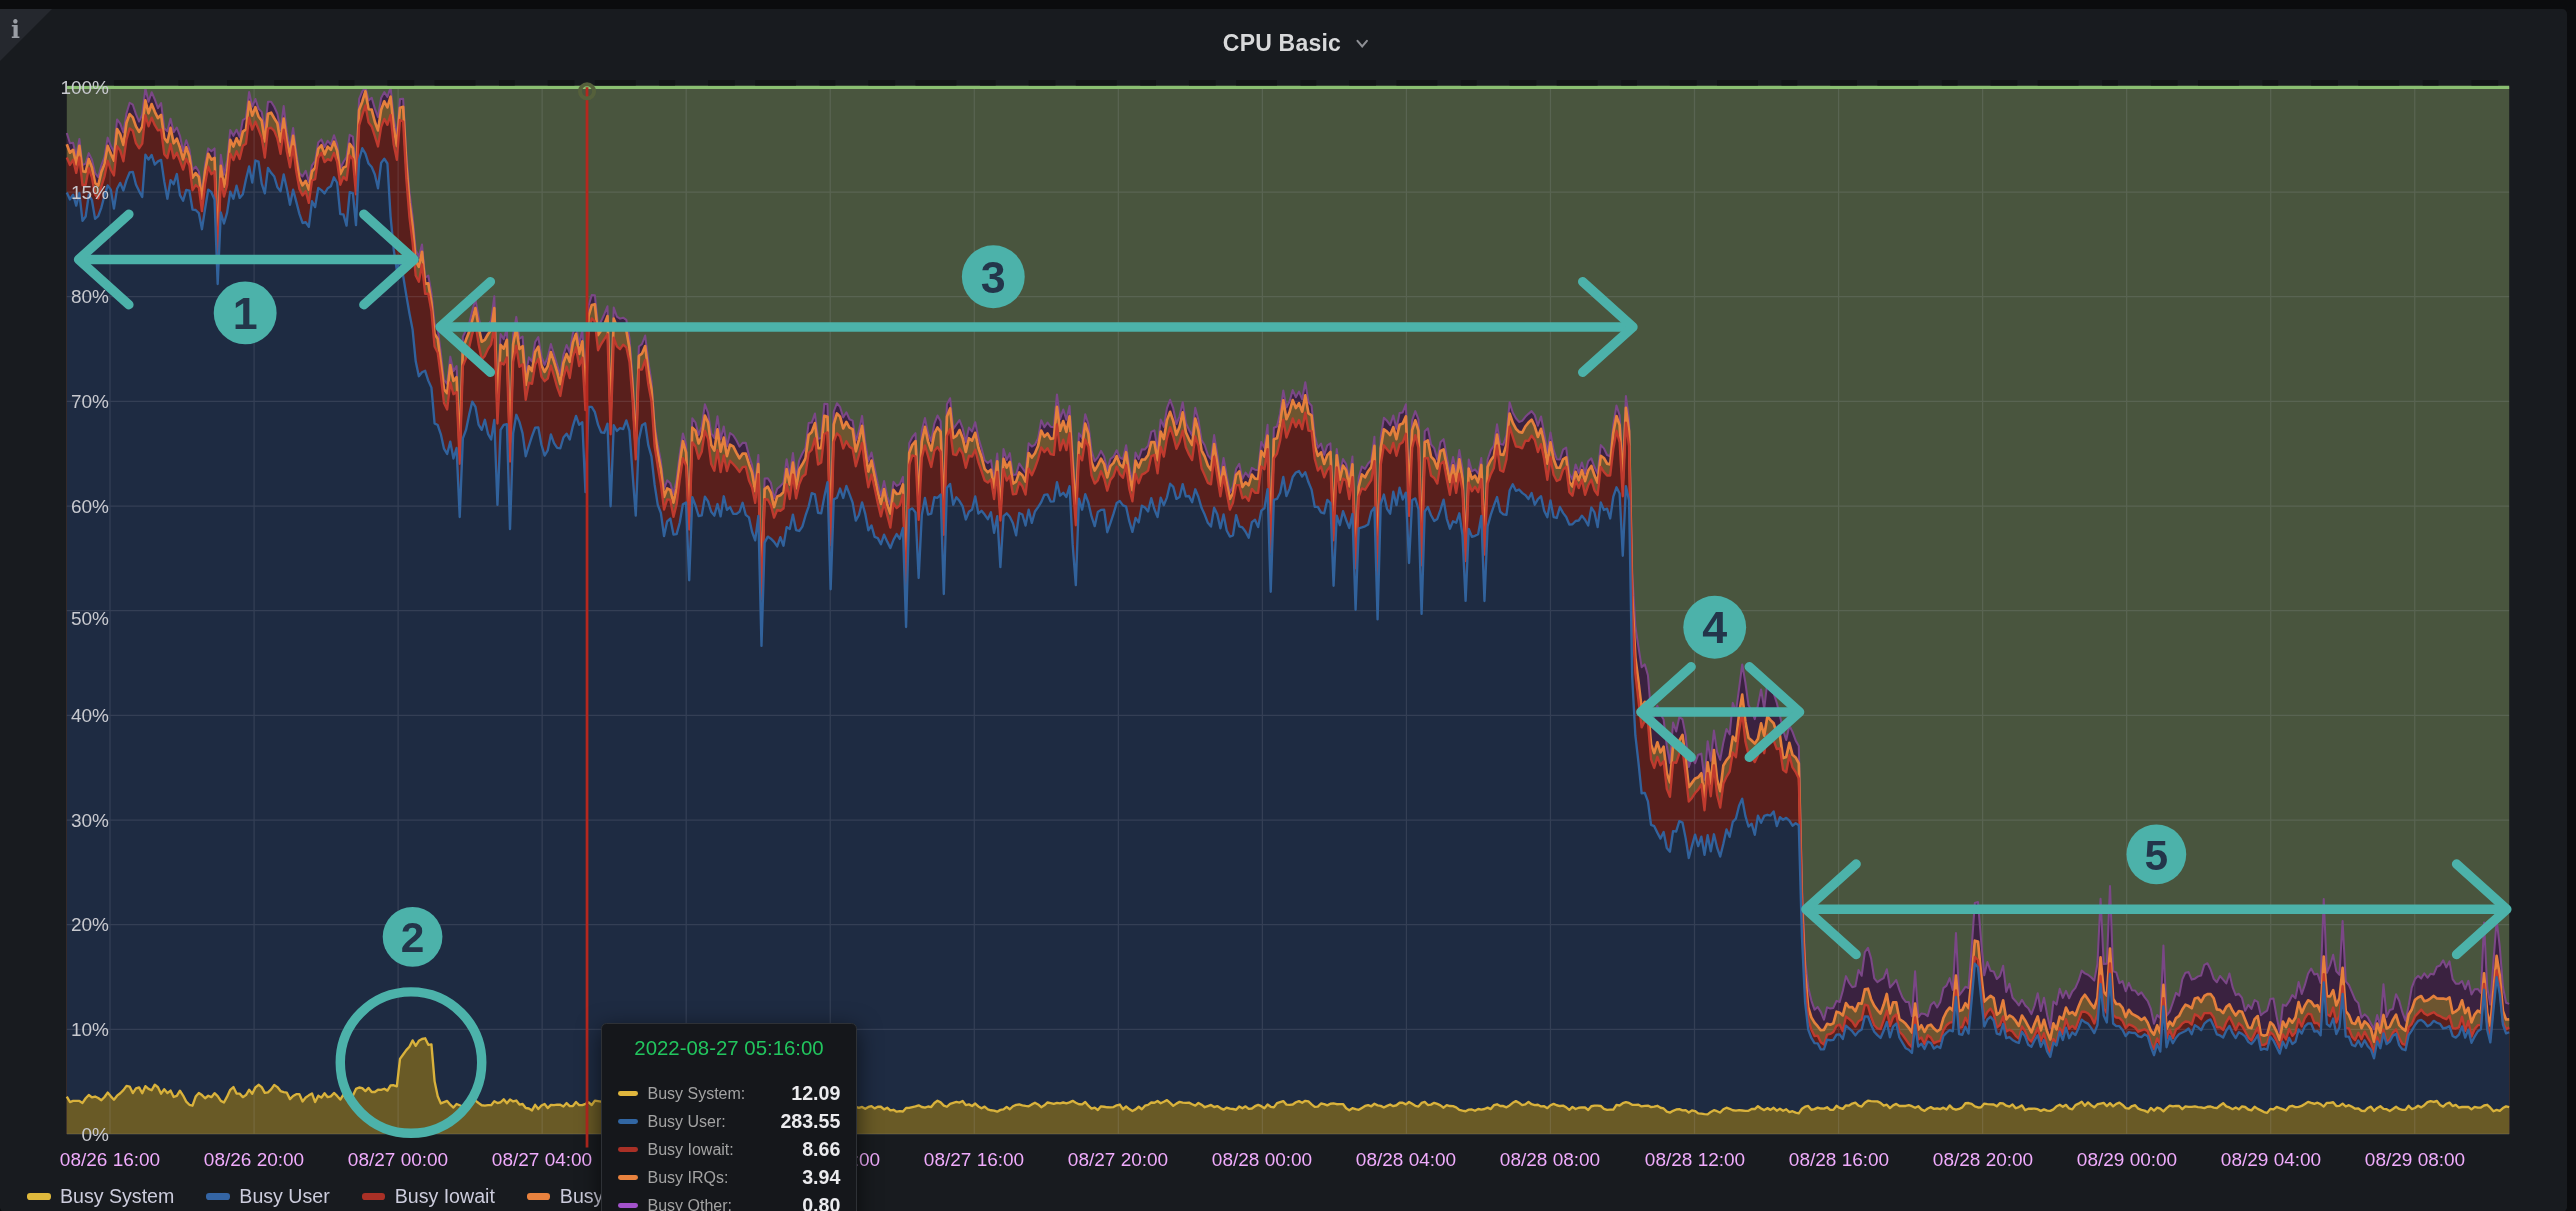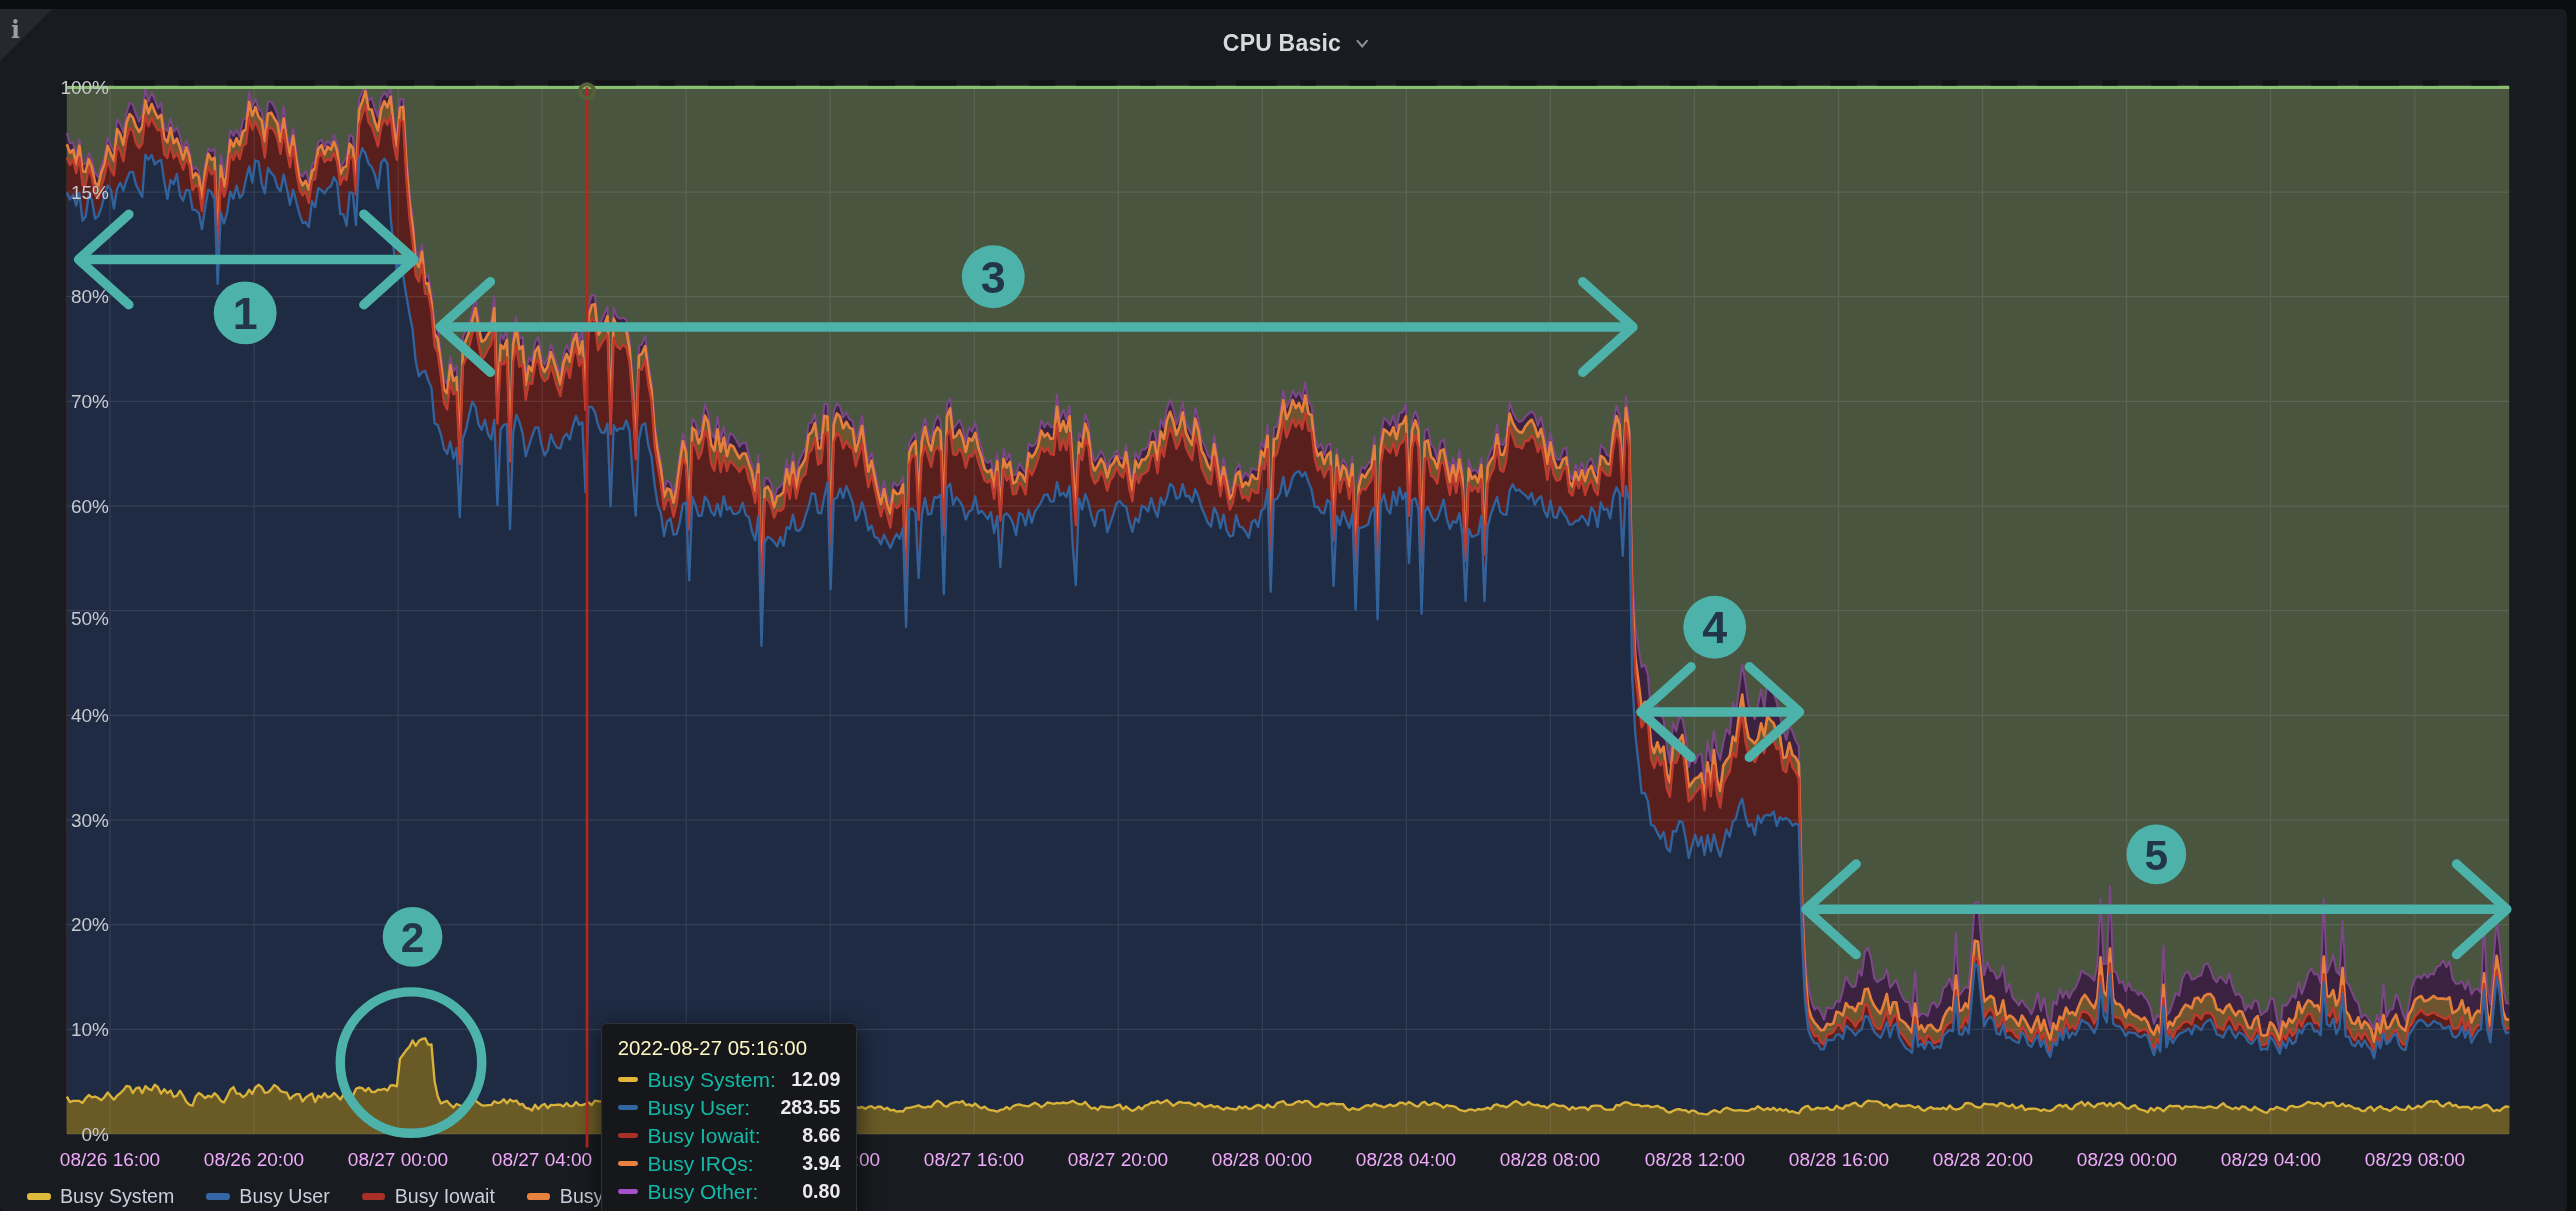--- a/index.html
+++ b/index.html
@@ -17,24 +17,24 @@
   #chart-svg{position:absolute;left:0;top:0;width:2576px;height:1212px;z-index:1;}
   .ylab{position:absolute;width:61px;left:0;text-align:right;color:#c8c9cf;font-size:19px;z-index:2;margin-left:48px;}
   .xlab{position:absolute;transform:translateX(-50%);color:#f0abfc;font-size:19px;white-space:nowrap;top:1149px;z-index:2;}
   .legend{position:absolute;left:27px;top:1185px;display:flex;gap:32px;z-index:3;align-items:center;}
   .leg-item{display:flex;align-items:center;gap:9.4px;}
   .leg-swatch{width:23.6px;height:7px;border-radius:3.1px;}
   .leg-label{color:#ccccdc;font-size:19.6px;}
   .tooltip{position:absolute;left:601px;top:1023px;width:256px;height:228px;
     background:#15171b;border:0.8px solid #2e3136;border-radius:5.5px;
     box-shadow:0 6.3px 23.6px rgba(0,0,0,.6);z-index:10;padding:12.6px 15.7px;box-sizing:border-box;}
-  .tt-title{color:#fef9c3;font-size:20.4px;text-align:left;margin-bottom:6px;}
+  .tt-title{color:#22c55e;font-size:20.4px;text-align:center;margin-bottom:20px;}
   .tt-row{display:flex;align-items:center;height:28px;}
   .tt-swatch{width:20.4px;height:4.7px;border-radius:2.4px;margin-right:9.4px;flex:none;}
-  .tt-label{color:#14b8a6;font-size:21px;}
+  .tt-label{color:#a3a3a3;font-size:16px;}
   .tt-value{margin-left:auto;color:#ebebee;font-size:19.6px;font-weight:bold;}
 </style>
 </head>
 <body>
 
 <div class="panel">
   <div class="header">
     <span class="title">CPU Basic</span>
     <span class="chev">
       <svg width="20.4" height="20.4" viewBox="0 0 26 26">

